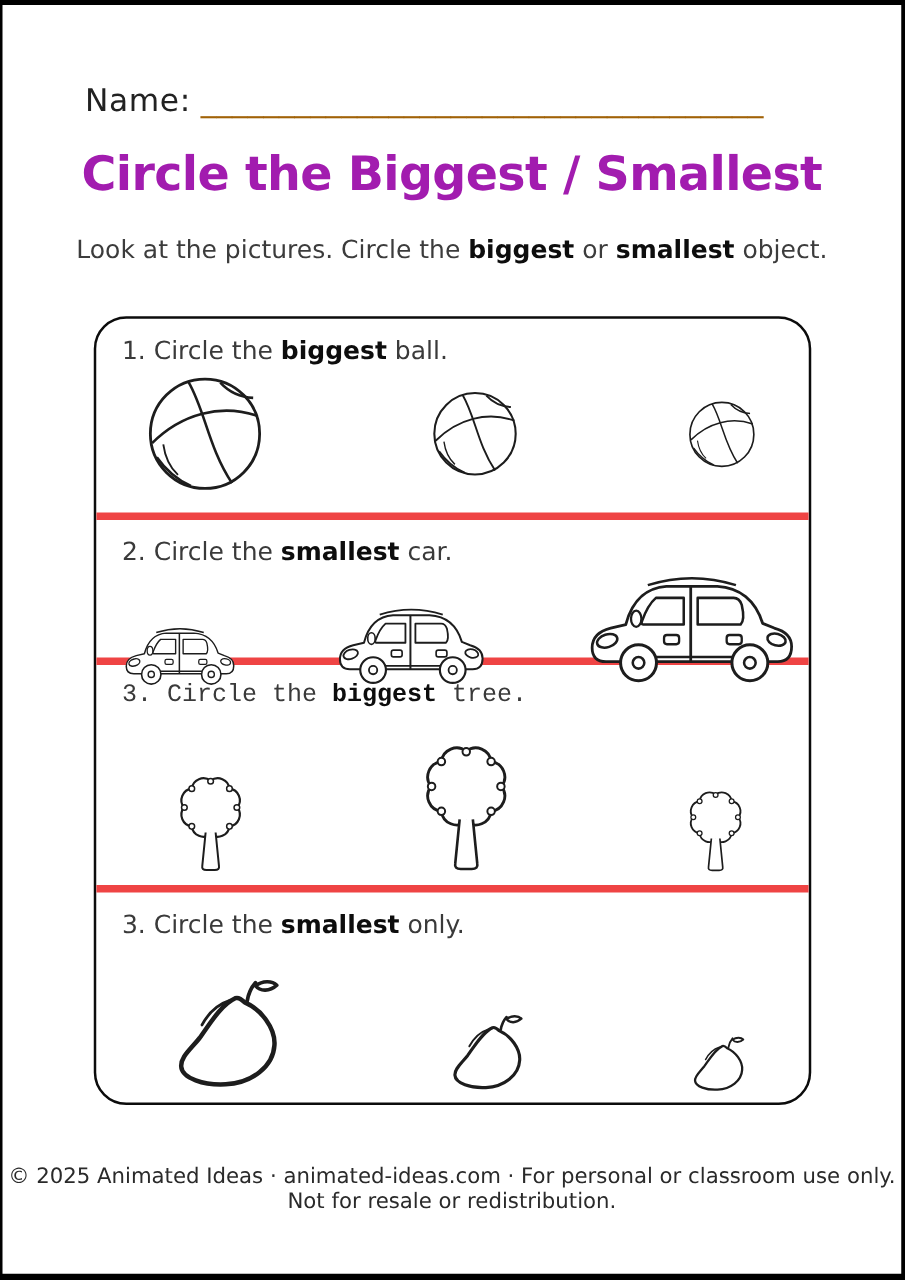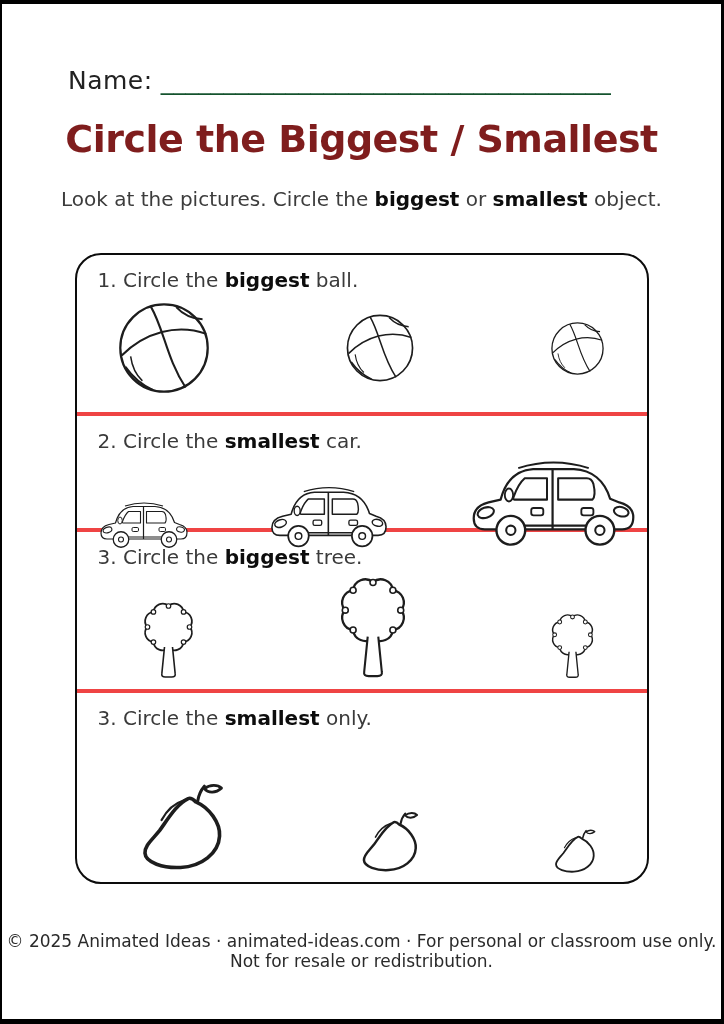--- a/index.html
+++ b/index.html
@@ -15,44 +15,44 @@
     position:relative;
     overflow:hidden;
   }
   .name-row {
     margin:62px 60px 0 66px;
     font-size:25px; color:#222;
     white-space:nowrap; overflow:hidden;
     display:flex; align-items:center;
   }
   .name-label { letter-spacing:.5px; }
-  .name-line { margin-left:8px; letter-spacing:0; color:#14532d; }
+  .name-line { margin-left:8px; letter-spacing:0; color:#a16207; }
   .title {
     margin-top:22px;
     text-align:center;
-    font-size:38px; font-weight:bold; color:#7f1d1d;
+    font-size:38px; font-weight:bold; color:#a21caf;
     letter-spacing:-0.5px;
   }
   .subtitle {
     margin-top:26px;
     text-align:center;
     font-size:20px; color:#3c3c3c;
   }
   .subtitle b { color:#0d0d0d; }
   .sheet {
     width:574px; height:631px;
     margin:42px auto 0;
     border:2px solid #0c0c0c;
     border-radius:26px;
     overflow:hidden;
     display:flex; flex-direction:column;
   }
-  .row { border-bottom:4px solid #ef4444; display:flex; flex-direction:column; }
+  .row { border-bottom:6px solid #ef4444; display:flex; flex-direction:column; }
   .row:last-child { border-bottom:none; flex:1; }
-  .row1 { height:161px; } .row2 { height:116px; } .row3 { height:161px; }
+  .row1 { height:161px; } .row2 { height:116px; } .row3 { height:182px;font-family:Liberation Mono, monospace; }
   .q {
     padding:13px 0 0 21px;
     font-size:20px; color:#3a3a3a;
   }
   .q b { color:#0d0d0d; }
   .icons { flex:1; display:flex; justify-content:space-between; color:#1d1d1d; }
   .icons svg { display:block; }
   .ic-balls   { align-items:center;   padding:0 42px 8px 40px; }
   .ic-cars    { align-items:flex-end; padding:0 10px 20px 22px; }
   .ic-trees   { align-items:flex-end; padding:0 46px 10px 58px; }

